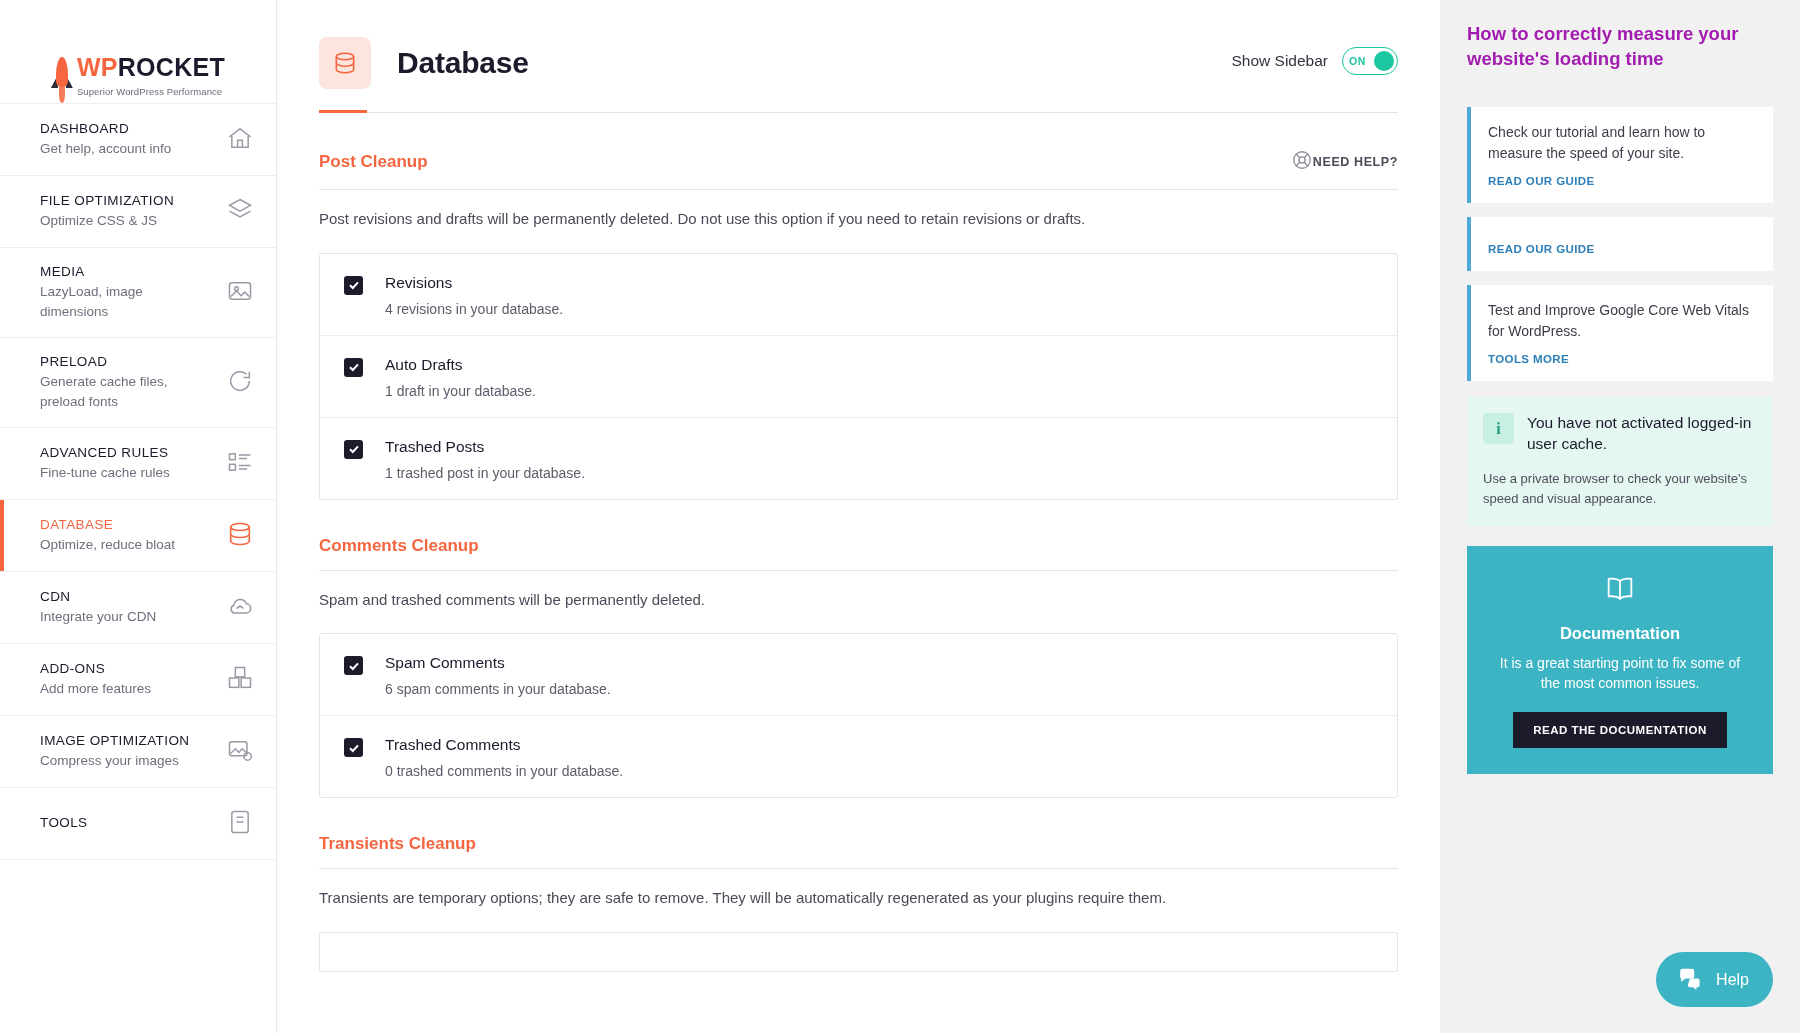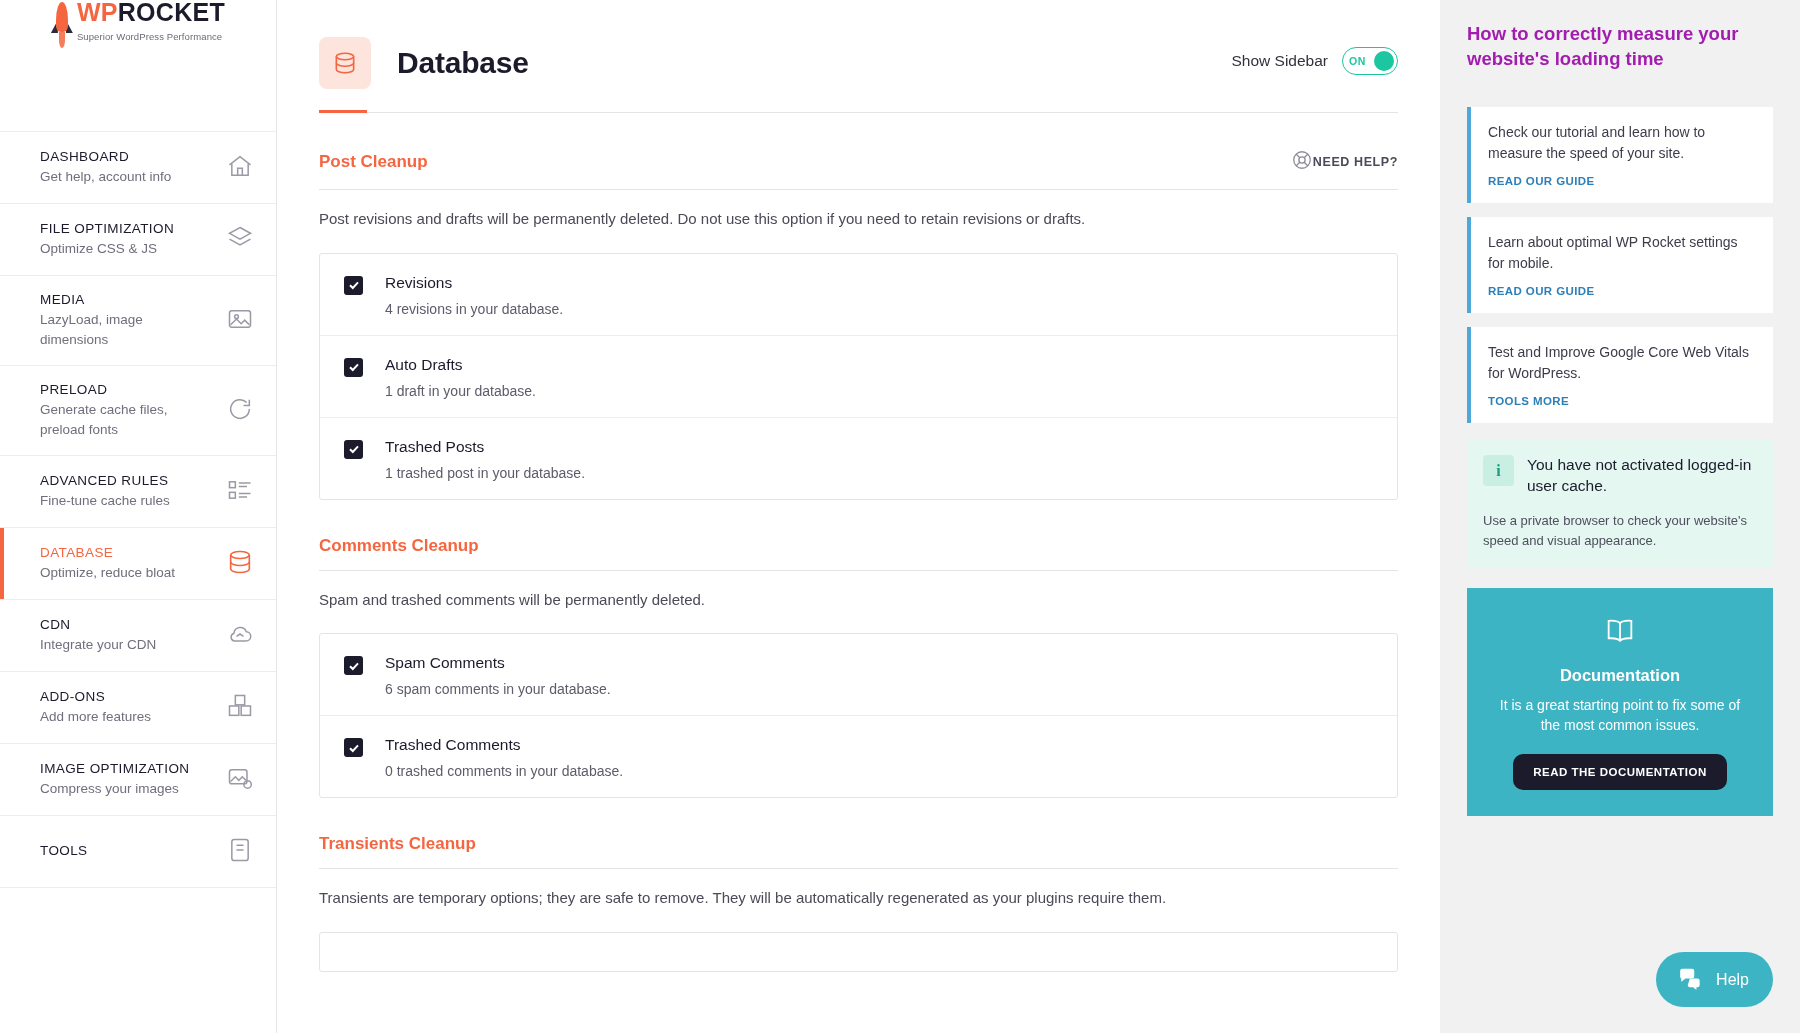--- a/index.html
+++ b/index.html
@@ -20,24 +20,24 @@
   
   .sidebar {
     width: 277px;
     min-width: 277px;
     background: #ffffff;
     border-right: 1px solid #e6e6e6;
     overflow: hidden;
     position: relative;
   }
   .logo-wrap {
-    height: 132px;
+    height: 104px;
     display: flex;
     align-items: center;
-    justify-content: flex-start;
+    justify-content: flex-end;
     flex-direction: column;
     border-bottom: 1px solid #eee;
   }
   .logo-row { display: flex; align-items: flex-start; gap: 4px; }
   .logo-rocket {
     width: 22px; height: 46px;
     position: relative;
     margin-top: 2px;
   }
   .logo-rocket .body {
@@ -318,21 +318,20 @@
   .doc-btn {
     display: inline-block;
     margin-top: 18px;
     background: #1b1b2c;
     color: #fff;
     font-size: 11.5px;
     font-weight: bold;
     letter-spacing: .5px;
     padding: 12px 20px;
     cursor: pointer;
-    border-radius: 10px;
   }
   .help-bubble {
     position: absolute;
     right: 27px;
     bottom: 26px;
     background: #3cb4c4;
     border-radius: 28px;
     height: 55px;
     display: flex;
     align-items: center;
@@ -631,21 +630,20 @@
   <div class="rightbar">
 
     <div class="rb-title">How to correctly measure your website's loading time</div>
 
     <div class="rb-card">
       <p>Check our tutorial and learn how to measure the speed of your site.</p>
       <span class="rb-link">READ OUR GUIDE</span>
     </div>
 
     <div class="rb-card">
-      <p>Learn about optimal WP Rocket settings for mobile.</p>
       <span class="rb-link">READ OUR GUIDE</span>
     </div>
 
     <div class="rb-card">
       <p>Test and Improve Google Core Web Vitals for WordPress.</p>
       <span class="rb-link">TOOLS MORE</span>
     </div>
 
     <div class="rb-notice">
       <div class="rb-notice-top">

